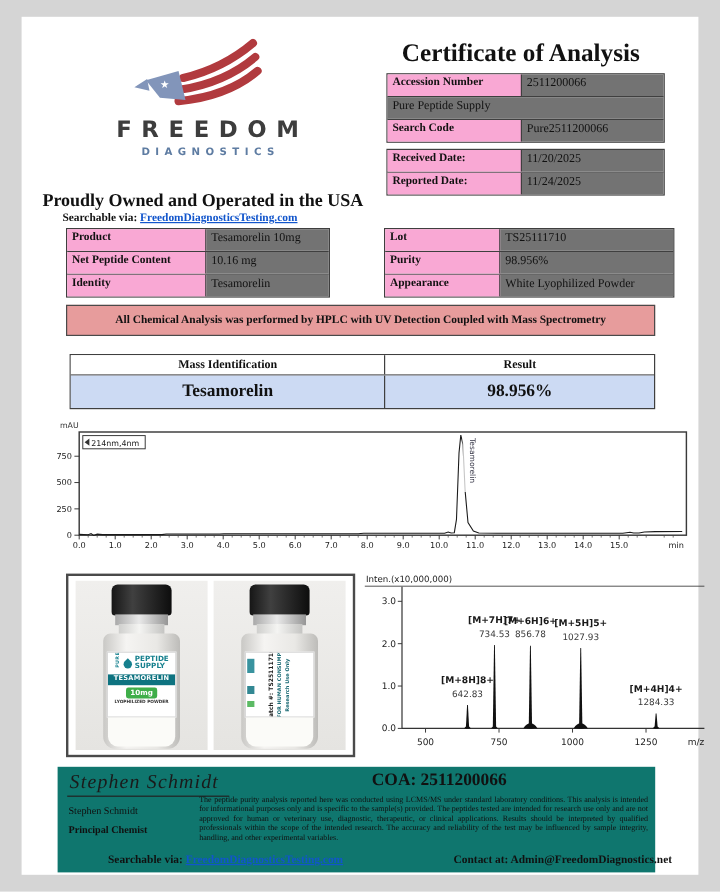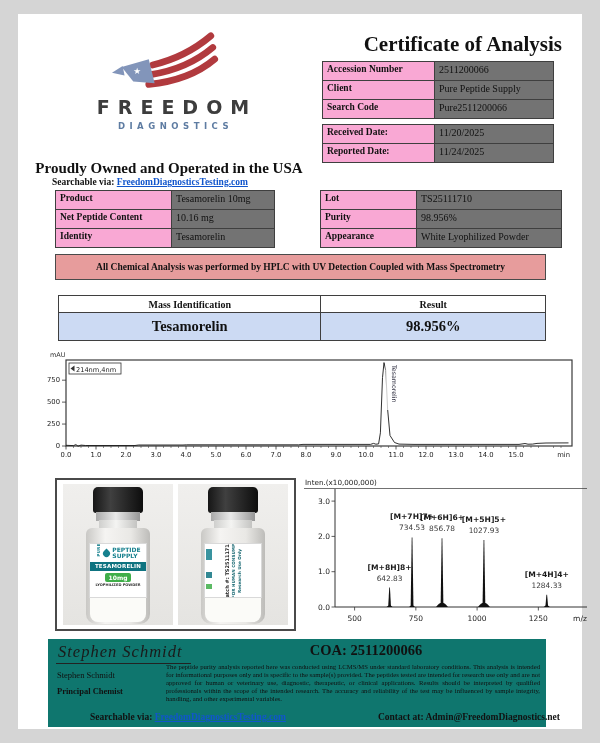--- a/index.html
+++ b/index.html
@@ -11,21 +11,21 @@
   .logo-block{position:absolute;left:55px;top:18px;width:200px;text-align:center;}
   .logo-name{font-family:"DejaVu Sans",sans-serif;font-size:19px;font-weight:600;
              letter-spacing:8px;margin-left:8px;color:#3d3d3d;line-height:1.05;}
   .logo-sub{font-family:"DejaVu Sans",sans-serif;font-size:8.5px;font-weight:700;
             letter-spacing:4.5px;margin-left:5px;color:#5e7ca2;margin-top:3px;}
   .tagline{position:absolute;left:16px;top:146px;width:270px;text-align:center;
            font-weight:700;font-size:15px;}
   .searchable-top{position:absolute;left:34px;top:163px;width:270px;font-weight:700;font-size:9.5px;}
   a.doclink{color:#1155cc;text-decoration:underline;font-weight:700;margin-top:29px;}
 
-  .doc-title{position:absolute;left:288px;top:18px;width:256px;text-align:right;
+  .doc-title{position:absolute;left:288px;top:18px;width:256px;text-align:center;
              font-size:21px;font-weight:700;}
 
   
   .itable{position:absolute;border:1.5px solid #3f3f3f;}
   .irow{display:flex;height:18px;}
   .irow + .irow{border-top:1px solid #3f3f3f;}
   .ilabel{background:#f9a8d4;font-weight:700;padding:1.5px 4px;border-right:1px solid #3f3f3f;
           font-size:9.5px;box-sizing:border-box;}
   .ival{background:#737373;padding:1.5px 4px;font-size:10px;flex:1;box-sizing:border-box;
         white-space:nowrap;overflow:hidden;}
@@ -129,21 +129,20 @@
   </div>
 
   <div class="doc-title">Certificate of Analysis</div>
 
   <div class="itable" id="info-table">
     <div class="irow">
       <div class="ilabel">Accession Number</div>
       <div class="ival">2511200066</div>
     </div>
     <div class="irow">
-      <div class="ilabel">Client</div>
       <div class="ival">Pure Peptide Supply</div>
     </div>
     <div class="irow">
       <div class="ilabel">Search Code</div>
       <div class="ival">Pure2511200066</div>
     </div>
   </div>
 
   <div class="itable" id="dates-table">
     <div class="irow">

